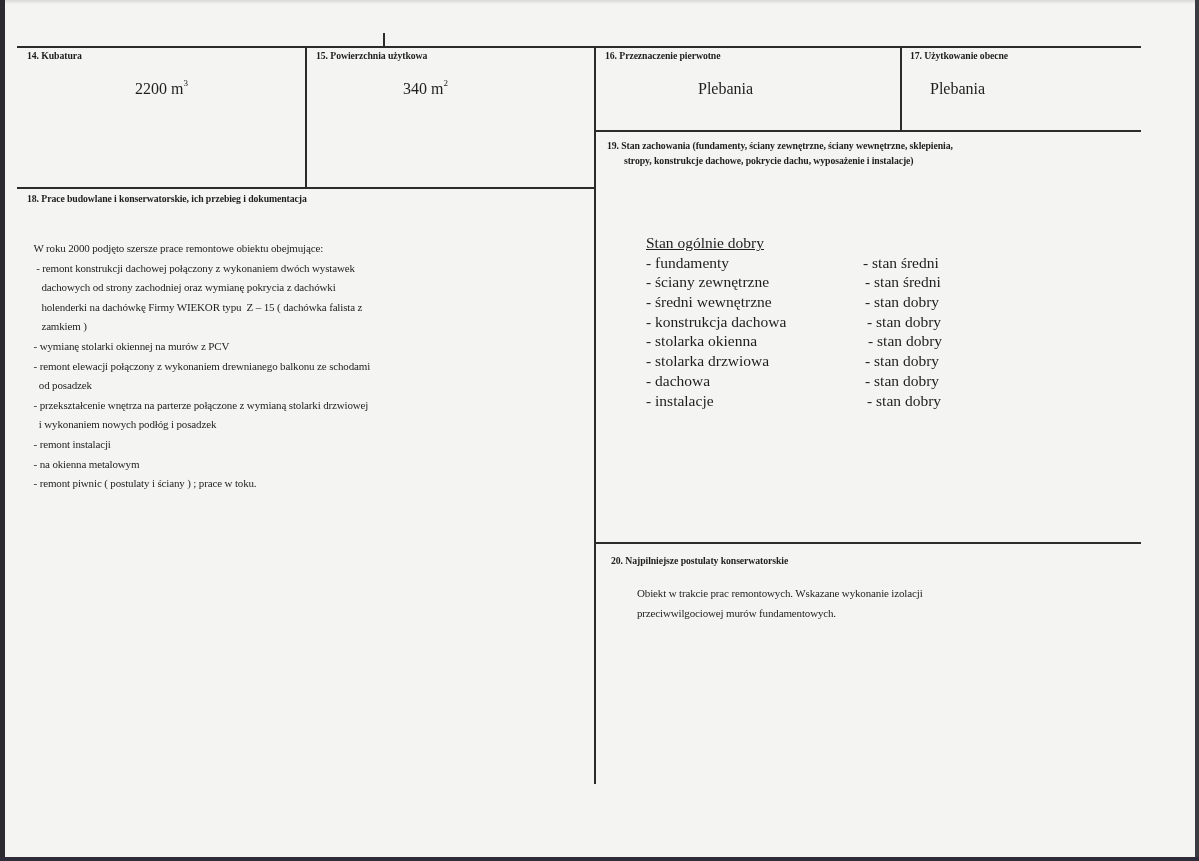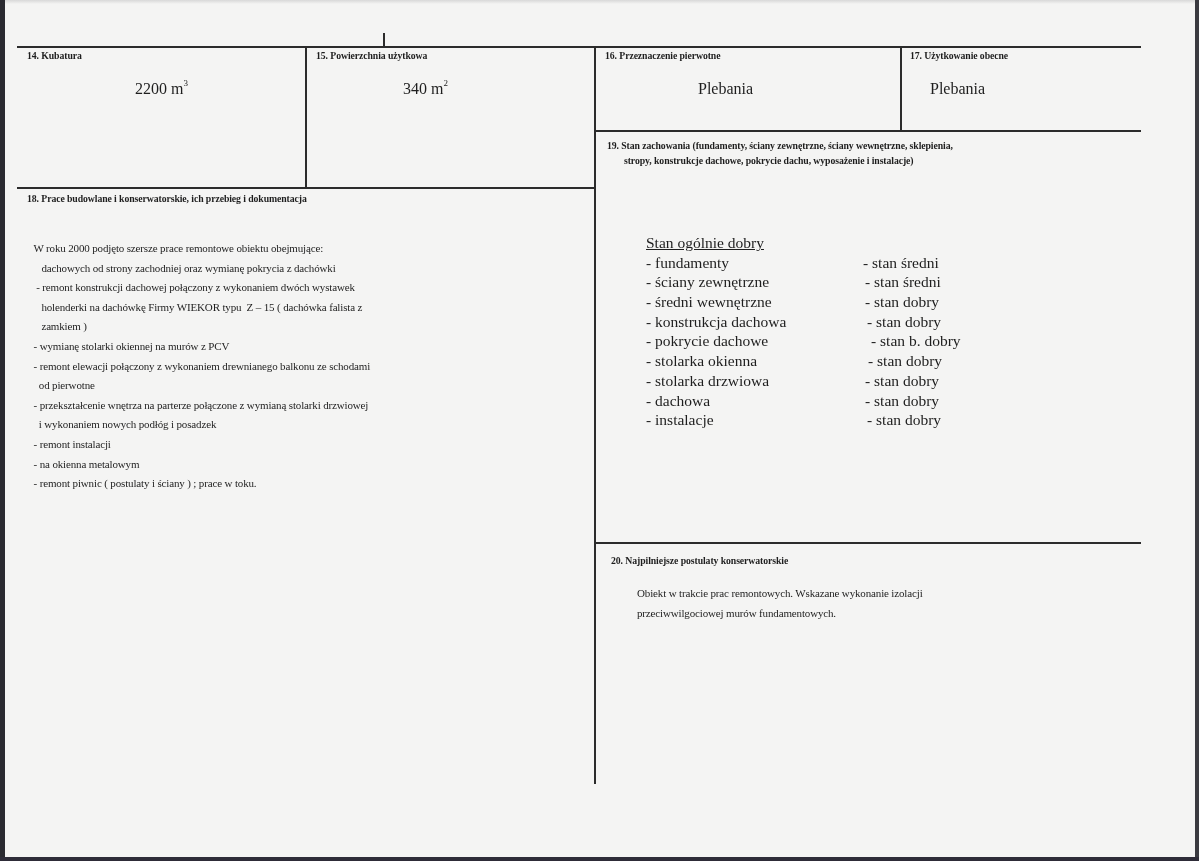--- a/index.html
+++ b/index.html
@@ -68,27 +68,27 @@
 
 <section>
   <div class="label" style="left:910px; top:50px;">17. Użytkowanie obecne</div>
   <div class="value" style="left:930px; top:80px;">Plebania</div>
 </section>
 
 <section>
   <div class="label" style="left:27px; top:193px;">18. Prace budowlane i konserwatorskie, ich przebieg i dokumentacja</div>
   <div class="body-text" style="left:31px; top:239px;">
     <div style="white-space:pre;"> W roku 2000 podjęto szersze prace remontowe obiektu obejmujące:</div>
+    <div style="white-space:pre;">  - remont konstrukcji dachowej połączony z wykonaniem dwóch wystawek</div>
     <div style="white-space:pre;">    dachowych od strony zachodniej oraz wymianę pokrycia z dachówki</div>
-    <div style="white-space:pre;">  - remont konstrukcji dachowej połączony z wykonaniem dwóch wystawek</div>
     <div style="white-space:pre;">    holenderki na dachówkę Firmy WIEKOR typu  Z – 15 ( dachówka falista z</div>
     <div style="white-space:pre;">    zamkiem )</div>
     <div style="white-space:pre;"> - wymianę stolarki okiennej na murów z PCV</div>
     <div style="white-space:pre;"> - remont elewacji połączony z wykonaniem drewnianego balkonu ze schodami</div>
-    <div style="white-space:pre;">   od pierwotne</div>
+    <div style="white-space:pre;">   od posadzek</div>
     <div style="white-space:pre;"> - przekształcenie wnętrza na parterze połączone z wymianą stolarki drzwiowej</div>
     <div style="white-space:pre;">   i wykonaniem nowych podłóg i posadzek</div>
     <div style="white-space:pre;"> - remont instalacji</div>
     <div style="white-space:pre;"> - na okienna metalowym</div>
     <div style="white-space:pre;"> - remont piwnic ( postulaty i ściany ) ; prace w toku.</div>
   </div>
 </section>
 
 <section>
   <div class="label" style="left:607px; top:140px;">19. Stan zachowania (fundamenty, ściany zewnętrzne, ściany wewnętrzne, sklepienia,</div>
@@ -107,24 +107,20 @@
     </div>
     <div class="cond-row">
       <span class="el">- średni wewnętrzne</span>
       <span class="st" style="left:219px;">- stan dobry</span>
     </div>
     <div class="cond-row">
       <span class="el">- konstrukcja dachowa</span>
       <span class="st" style="left:221px;">- stan dobry</span>
     </div>
     <div class="cond-row">
-      <span class="el">- pokrycie dachowe</span>
-      <span class="st" style="left:225px;">- stan b. dobry</span>
-    </div>
-    <div class="cond-row">
       <span class="el">- stolarka okienna</span>
       <span class="st" style="left:222px;">- stan dobry</span>
     </div>
     <div class="cond-row">
       <span class="el">- stolarka drzwiowa</span>
       <span class="st" style="left:219px;">- stan dobry</span>
     </div>
     <div class="cond-row">
       <span class="el">- dachowa</span>
       <span class="st" style="left:219px;">- stan dobry</span>

